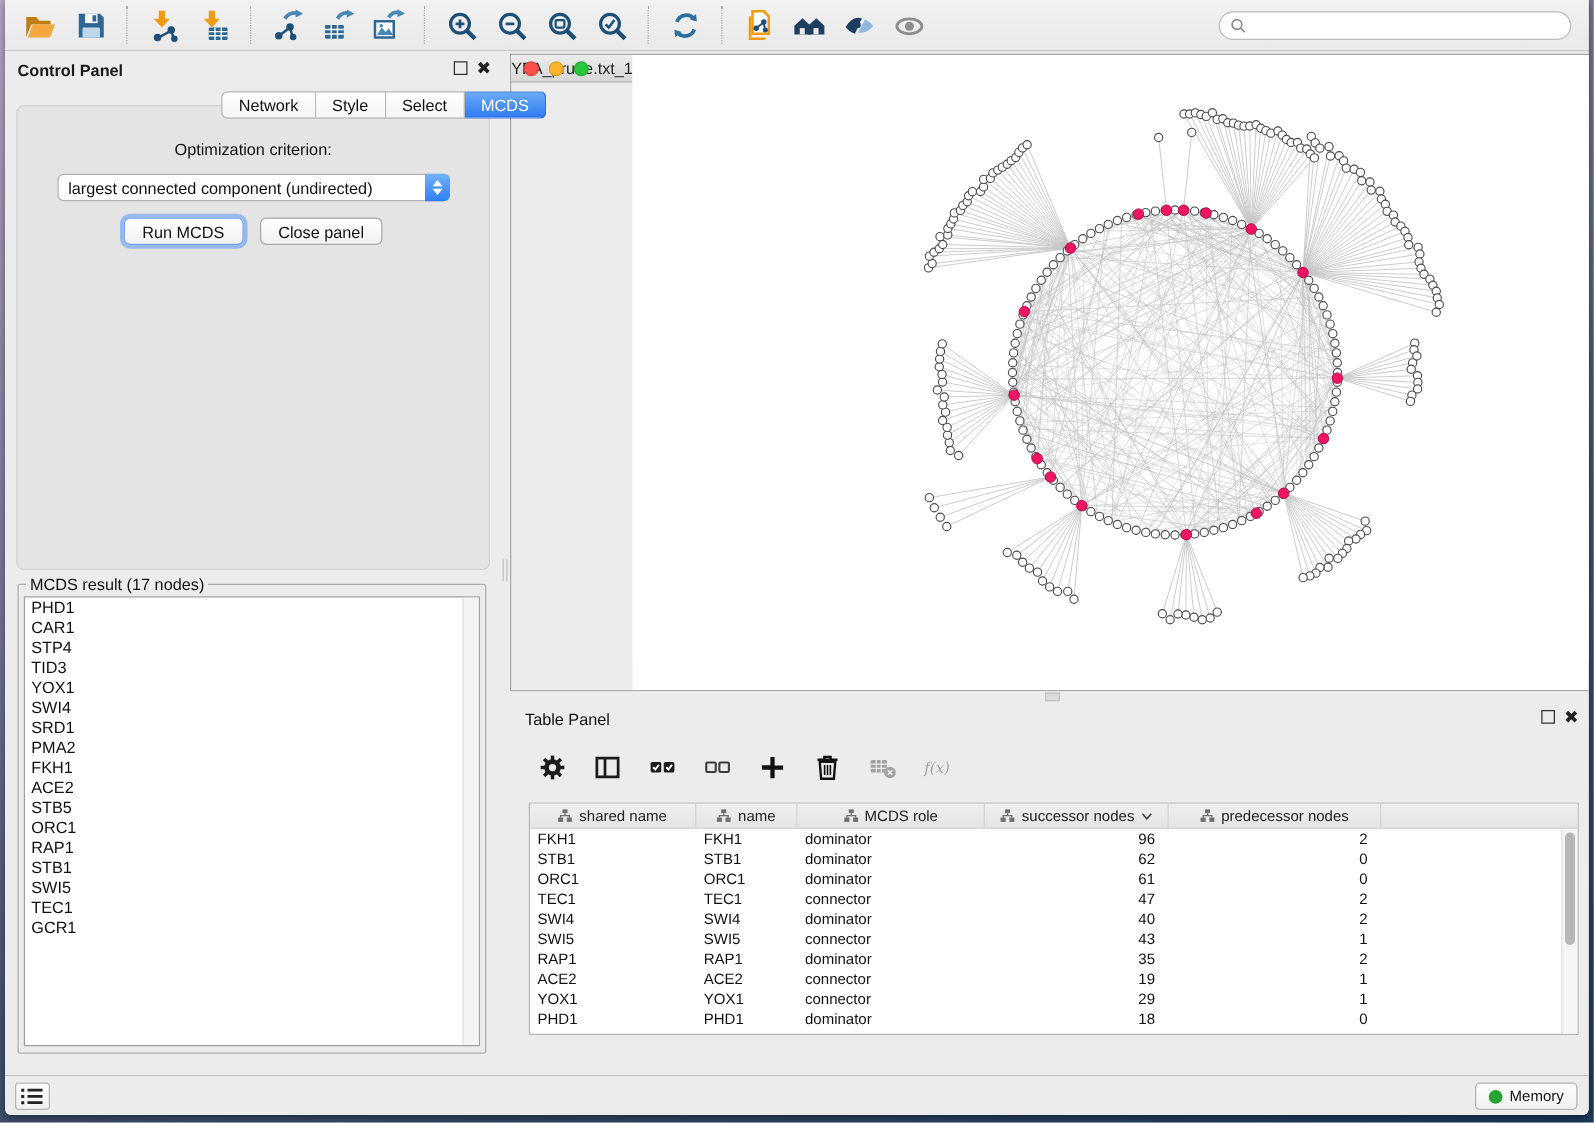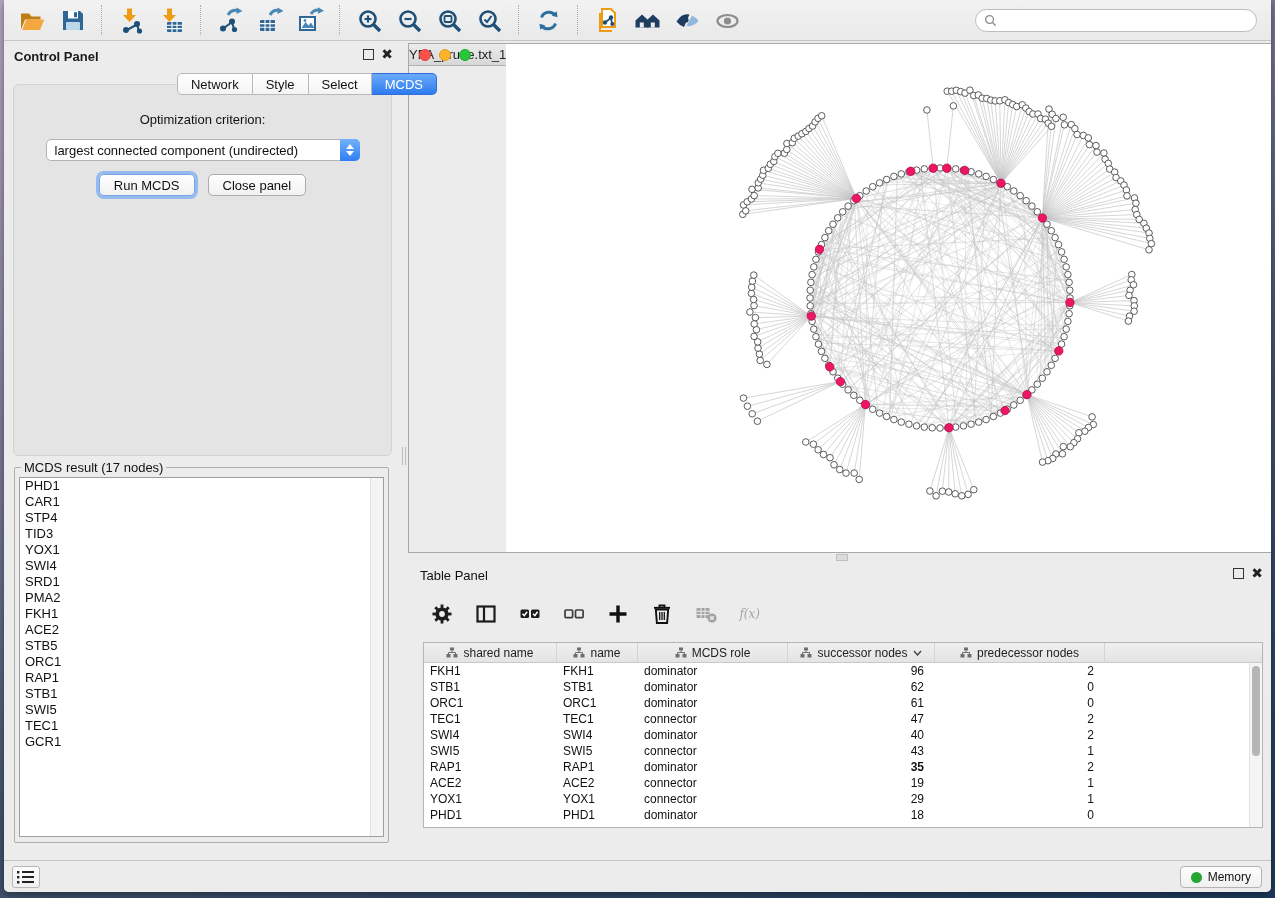--- a/index.html
+++ b/index.html
@@ -1316,21 +1316,21 @@
               <div class="td" style="width: 133px;">SWI5</div>
               <div class="td" style="width: 81px;">SWI5</div>
               <div class="td" style="width: 150px;">connector</div>
               <div class="td num" style="width: 147px;">43</div>
               <div class="td num" style="width: 170px;">1</div>
             </div>
             <div class="tr">
               <div class="td" style="width: 133px;">RAP1</div>
               <div class="td" style="width: 81px;">RAP1</div>
               <div class="td" style="width: 150px;">dominator</div>
-              <div class="td num" style="width: 147px; font-weight: bold;">35</div>
+              <div class="td num" style="width: 147px;">35</div>
               <div class="td num" style="width: 170px;">2</div>
             </div>
             <div class="tr">
               <div class="td" style="width: 133px;">ACE2</div>
               <div class="td" style="width: 81px;">ACE2</div>
               <div class="td" style="width: 150px;">connector</div>
               <div class="td num" style="width: 147px;">19</div>
               <div class="td num" style="width: 170px;">1</div>
             </div>
             <div class="tr">

